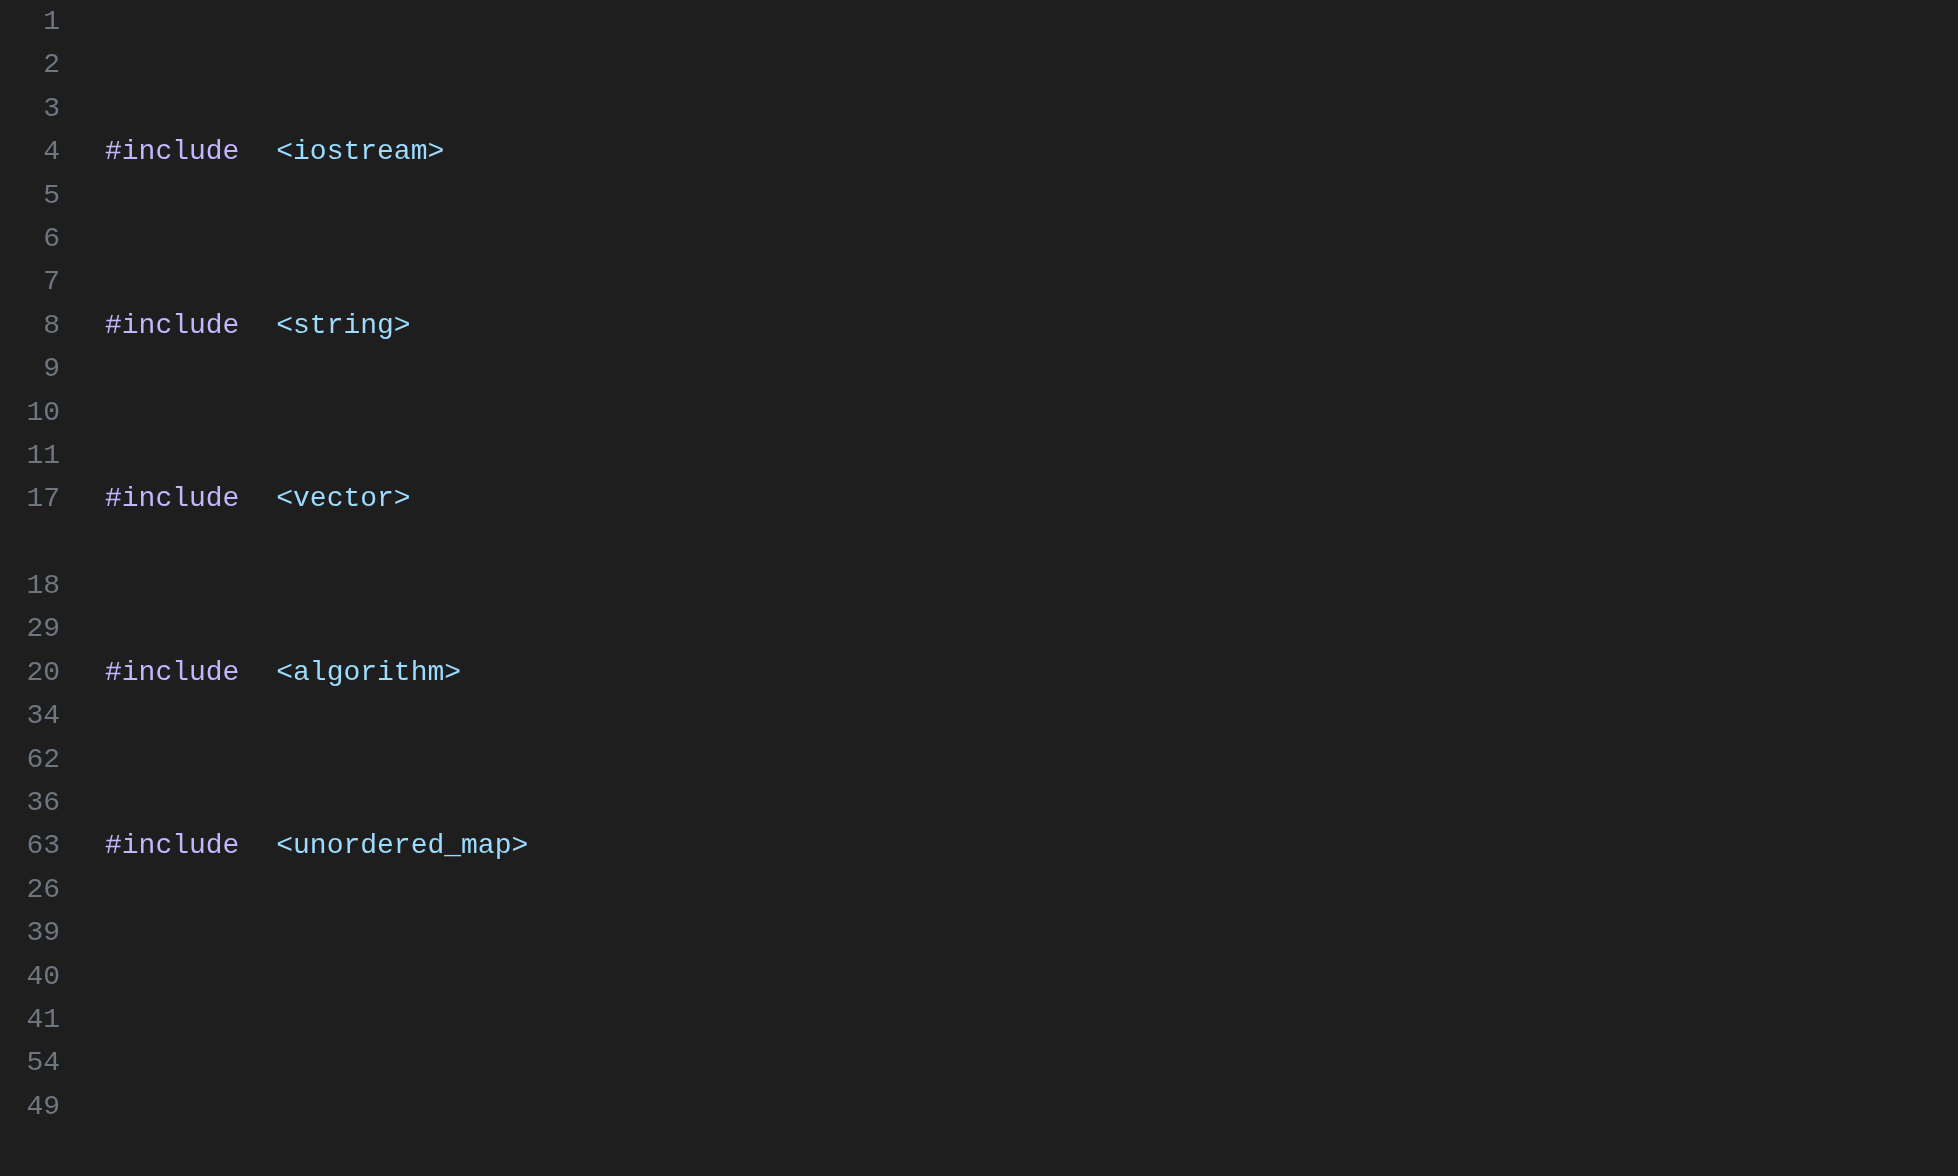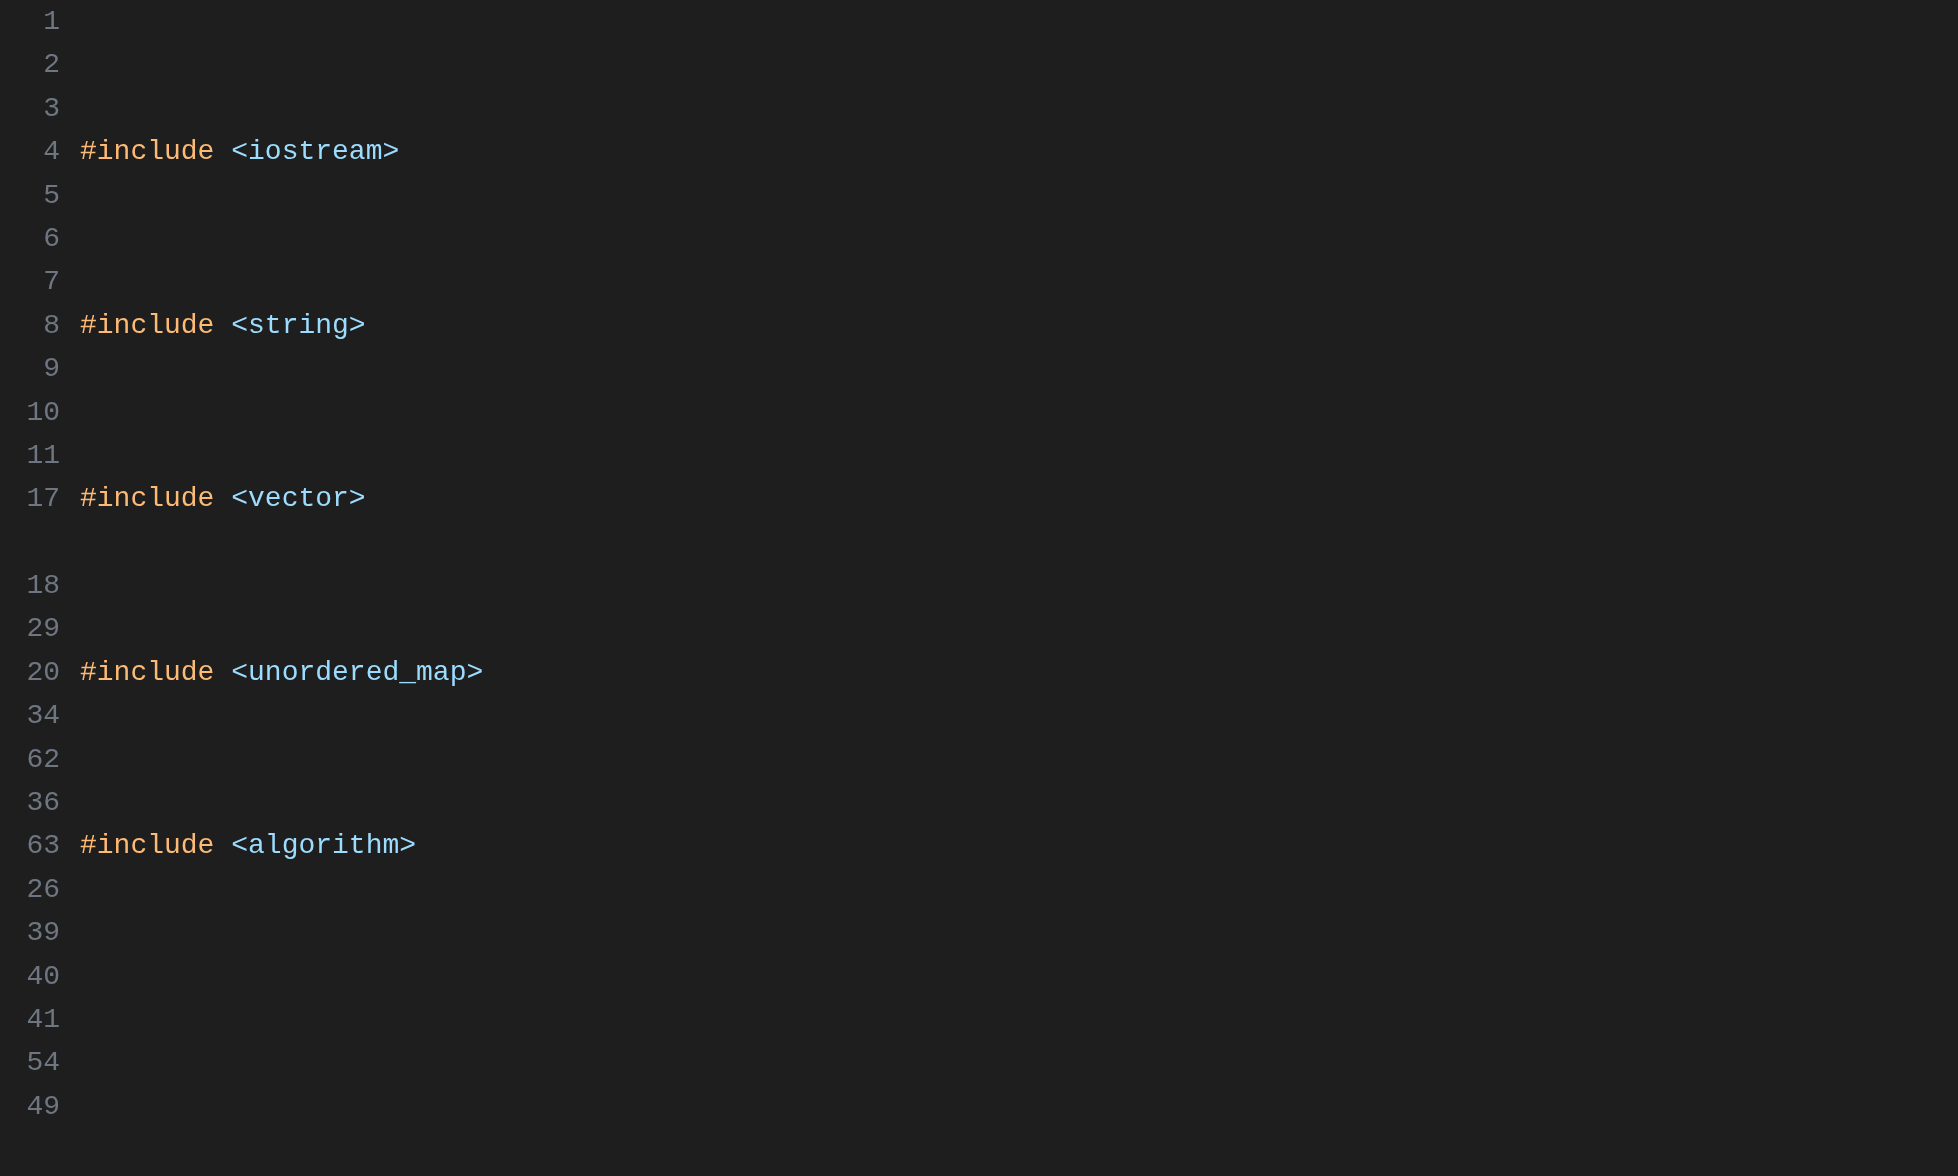--- a/index.html
+++ b/index.html
@@ -47,22 +47,22 @@
       padding: 0 0 0 10px;
       overflow-x: auto;
       white-space: pre;
     }
 
     .code-line {
       display: block;
       height: 1.55em;
       line-height: 1.55;
     }
-    .c-pink { color: #fdba74; }
-    .c-lblue { color: #9cdcfe; }
+    .c-pink { color: #c4b5fd; margin-left: 25px; }
+    .c-lblue { color: #9cdcfe; margin-left: 20px; }
   </style>
 </head>
 <body>
 
 <div class="code-editor">
   <div class="line-numbers">
     <span class="ln">1</span>
     <span class="ln">2</span>
     <span class="ln">3</span>
     <span class="ln">4</span>
@@ -91,23 +91,23 @@
   </div>
 
   <div class="code-content">
     
     <span class="code-line"><span class="c-pink">#include</span> <span class="c-lblue">&lt;iostream&gt;</span></span>
     
     <span class="code-line"><span class="c-pink">#include</span> <span class="c-lblue">&lt;string&gt;</span></span>
     
     <span class="code-line"><span class="c-pink">#include</span> <span class="c-lblue">&lt;vector&gt;</span></span>
     
+    <span class="code-line"><span class="c-pink">#include</span> <span class="c-lblue">&lt;algorithm&gt;</span></span>
+    
     <span class="code-line"><span class="c-pink">#include</span> <span class="c-lblue">&lt;unordered_map&gt;</span></span>
-    
-    <span class="code-line"><span class="c-pink">#include</span> <span class="c-lblue">&lt;algorithm&gt;</span></span>
     
     <span class="code-line"> </span>
     
     <span class="code-line">  </span>
     
     
     
     
     
     

